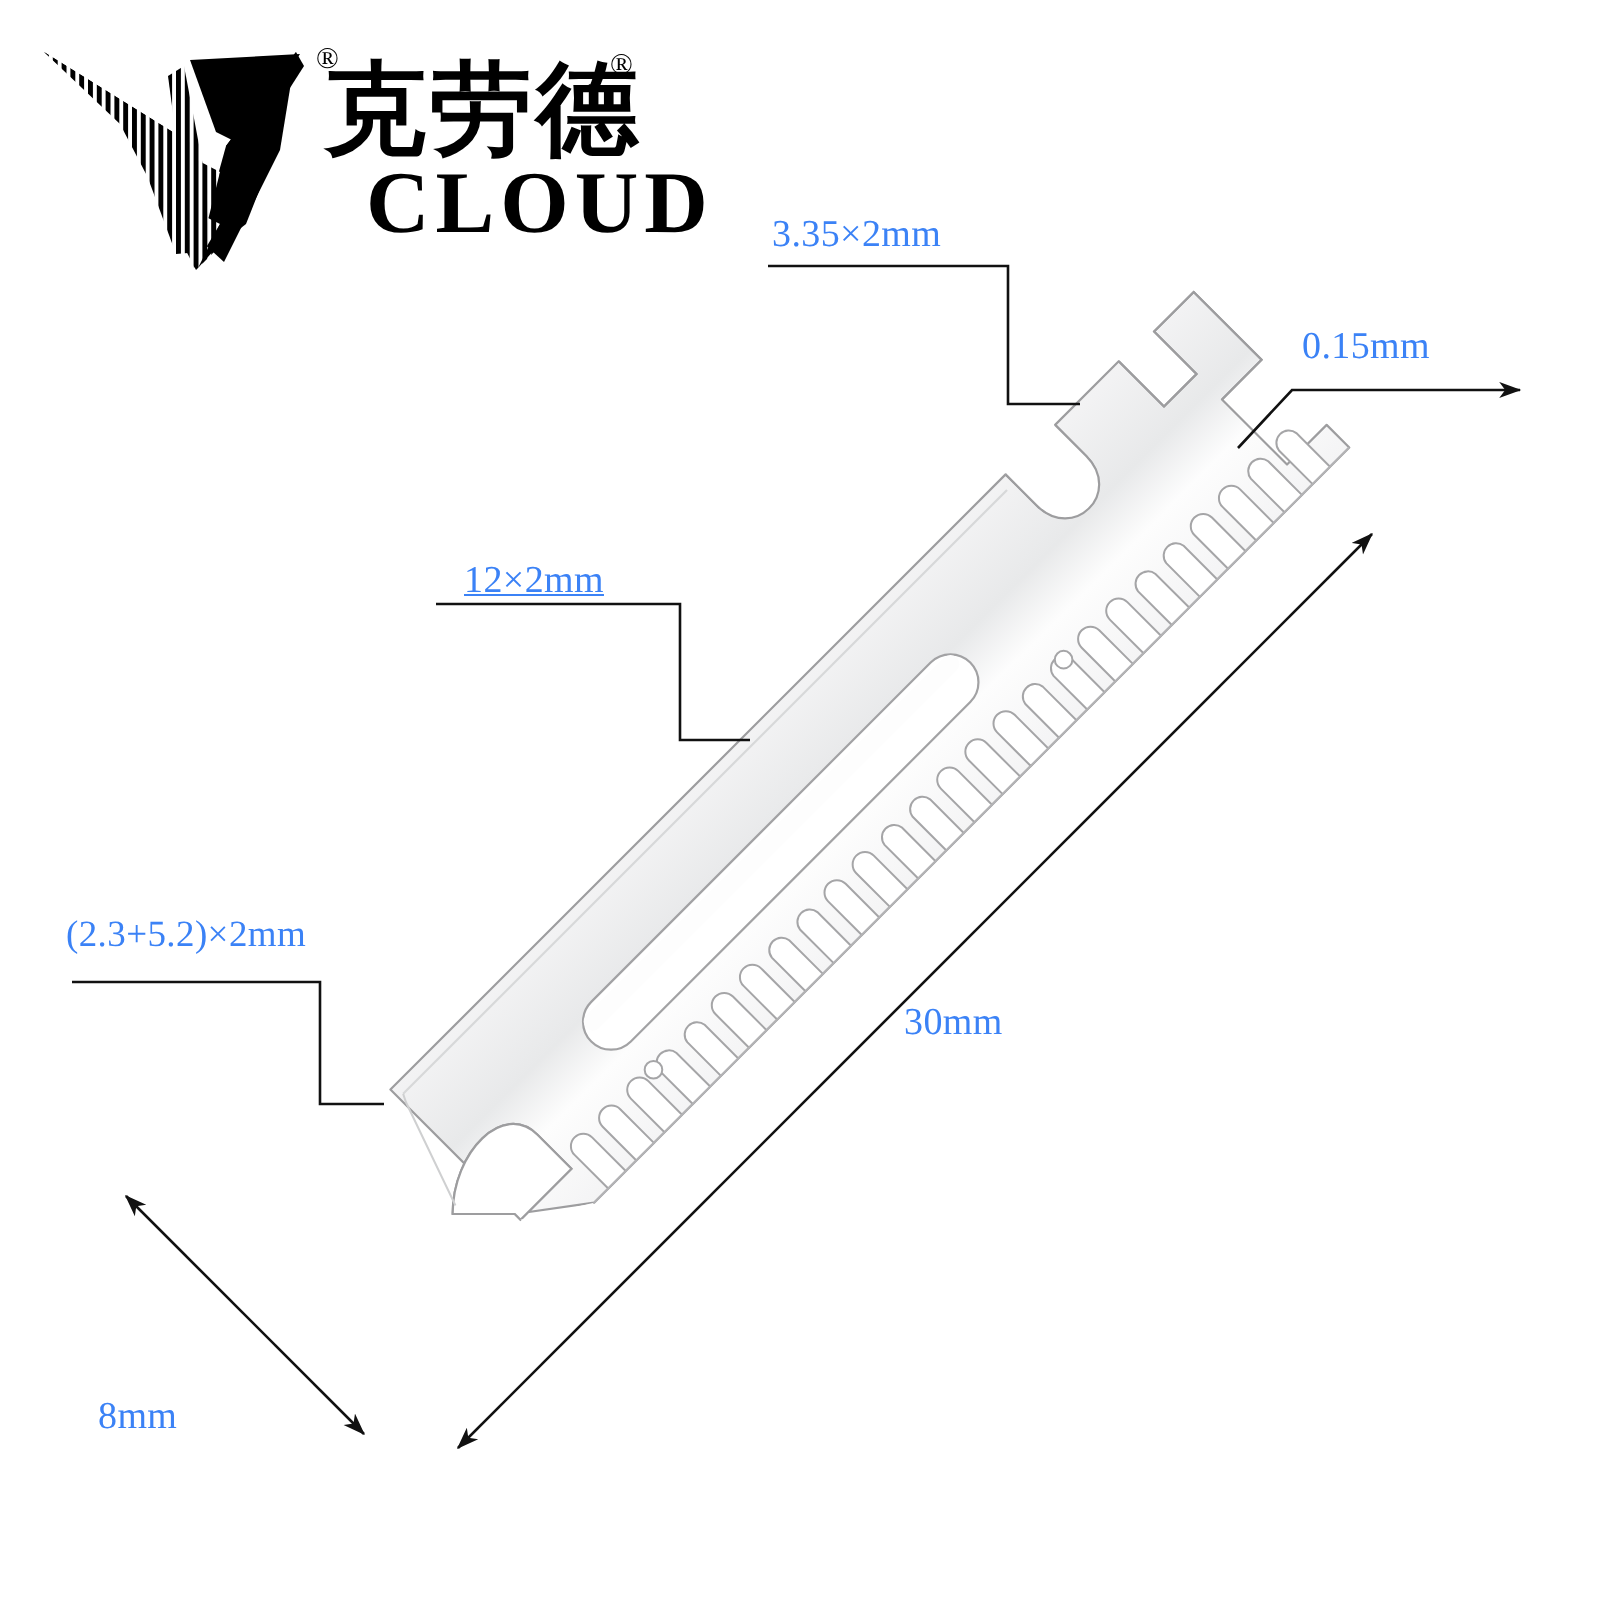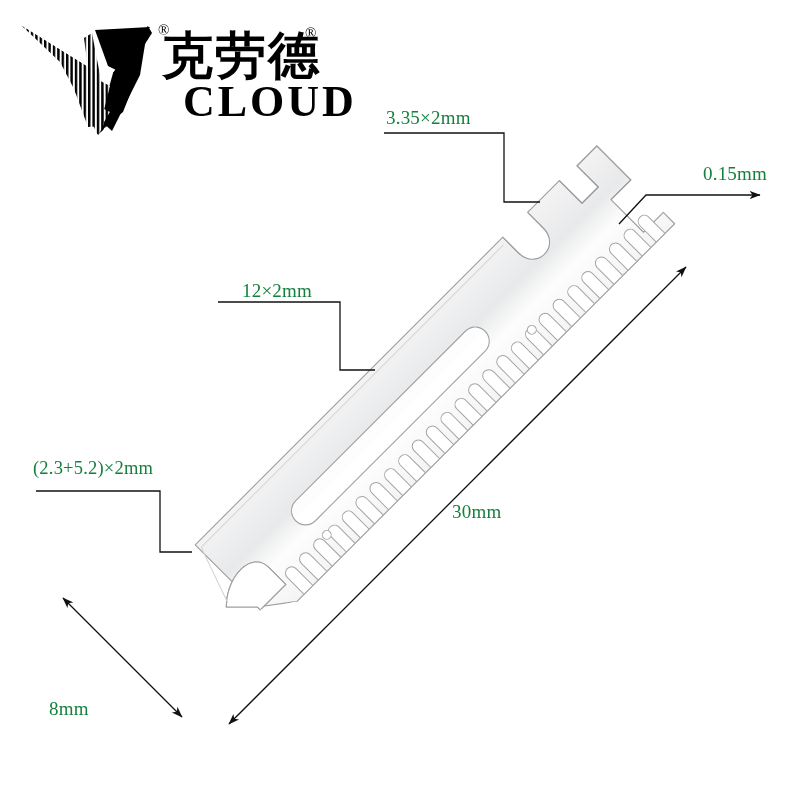--- a/index.html
+++ b/index.html
@@ -10,28 +10,28 @@
     color:#1a1a1a;
   }
   #stage{position:absolute;inset:0;width:800px;height:800px;background:#fff;}
   svg.layer{position:absolute;left:0;top:0;width:800px;height:800px;display:block;}
   .brand-wrap{position:absolute;left:0;top:0;width:360px;height:140px;}
   .dim-label{
     position:absolute;
     font-family:"Liberation Serif", serif;
     font-size:19px;
     letter-spacing:0.2px;
-    color:#15803d;
+    color:#3b82f6;
     white-space:nowrap;
     line-height:1;
   }
   .dim-label.sm{font-size:18.5px;}
   #lbl-335{left:386px;top:108px;}
-  #lbl-015{left:703px;top:164px;}
-  #lbl-12{left:242px;top:281px;}
+  #lbl-015{left:651px;top:164px;}
+  #lbl-12{left:232px;top:281px;text-decoration:underline;}
   #lbl-2352{left:33px;top:459px;}
   #lbl-30{left:452px;top:502px;}
   #lbl-8{left:49px;top:699px;}
 </style>
 </head>
 <body>
 
 <div id="stage">
 
   <div class="brand-wrap">

